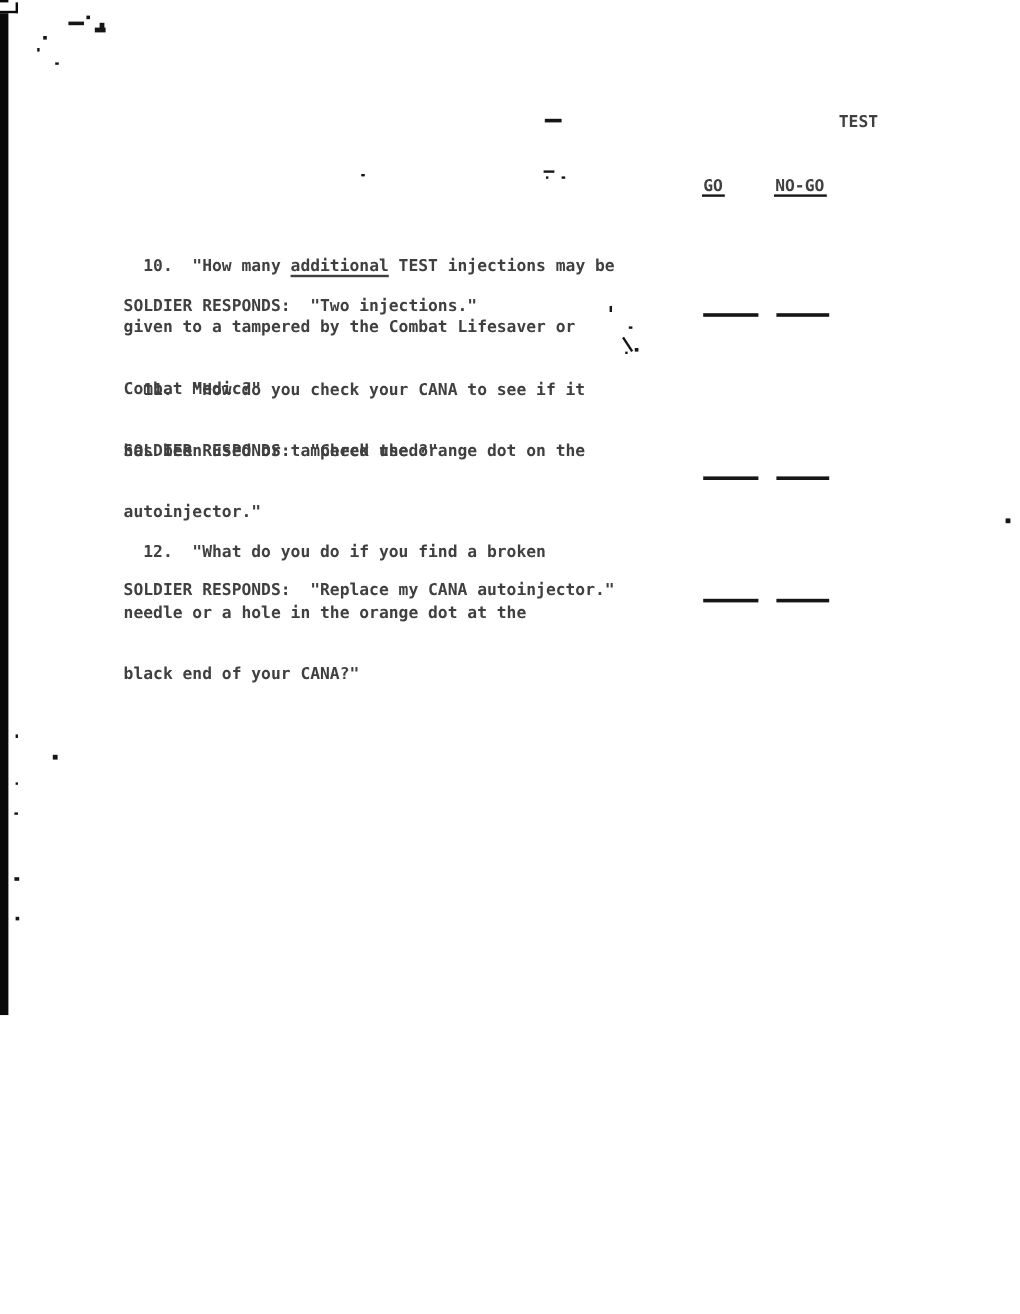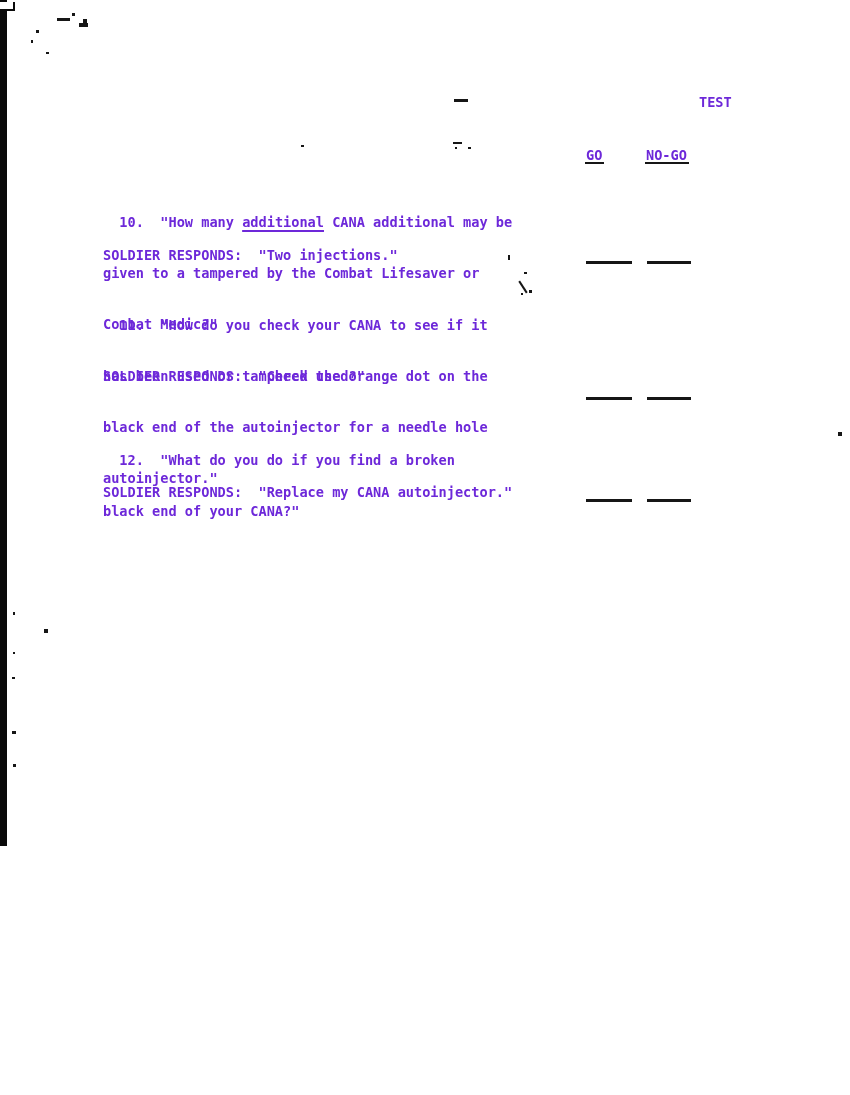--- a/index.html
+++ b/index.html
@@ -7,21 +7,21 @@
   .page {
     position: relative;
     width: 850px;
     height: 846px;
     background: #ffffff;
     overflow: hidden;
     font-family: "DejaVu Sans Mono", "Liberation Mono", monospace;
     font-weight: 700;
     font-size: 13.6px;
     line-height: 17px;
-    color: #6d28d9;
+    color: #404040;
   }
   .txt { position: absolute; white-space: pre; letter-spacing: 0; }
   .txt .line { height: 17px; }
   .u {
     text-decoration: underline;
     text-decoration-thickness: 1.5px;
     text-underline-offset: 2.5px;
   }
   .col-head {
     position: absolute;
@@ -68,21 +68,21 @@
 
   <div class="speck" style="left:453px;top:142px;width:9px;height:2px;"></div>
   <div class="speck" style="left:455px;top:147px;width:2px;height:2px;"></div>
   <div class="speck" style="left:468px;top:147px;width:3px;height:2px;"></div>
   <div class="speck" style="left:301px;top:145px;width:3px;height:2px;"></div>
 
   <div class="col-head" style="left:585px;top:147px;text-align:right;"><span>GO</span></div>
   <div class="col-head" style="left:645px;top:147px;"><span>NO-GO</span></div>
 
   <div class="txt" style="left:103px;top:180px;">
-    <div class="line"><span>  10.  "How many </span><span class="u">additional</span><span> CANA additional may be</span></div>
+    <div class="line"><span>  10.  "How many </span><span class="u">additional</span><span> TEST injections may be</span></div>
     <div class="line">given to a tampered by the Combat Lifesaver or</div>
     <div class="line">Combat Medic?"</div>
   </div>
 
   <div class="txt" style="left:103px;top:247px;">SOLDIER RESPONDS:  "Two injections."</div>
 
   <div class="ansline" style="left:586px;top:261px;width:46px;height:3px;"></div>
   <div class="ansline" style="left:647px;top:261px;width:44px;height:3px;"></div>
 
   <div class="speck" style="left:508px;top:255px;width:2px;height:5px;"></div>
@@ -91,29 +91,29 @@
   <div class="speck" style="left:529px;top:290px;width:3px;height:3px;"></div>
   <div class="speck" style="left:521px;top:293px;width:2px;height:2px;"></div>
 
   <div class="txt" style="left:103px;top:283px;">
     <div class="line">  11.  "How do you check your CANA to see if it</div>
     <div class="line">has been used or tampered used?"</div>
   </div>
 
   <div class="txt" style="left:103px;top:334px;">
     <div class="line">SOLDIER RESPONDS:  "Check the orange dot on the</div>
-    <div class="line">black end of the autoinjector for a needle hole</div>
     <div class="line">autoinjector."</div>
   </div>
 
   <div class="ansline" style="left:586px;top:397px;width:46px;height:3px;"></div>
   <div class="ansline" style="left:647px;top:397px;width:44px;height:3px;"></div>
 
   <div class="txt" style="left:103px;top:418px;">
     <div class="line">  12.  "What do you do if you find a broken</div>
+    <div class="line">needle or a hole in the orange dot at the</div>
     <div class="line">black end of your CANA?"</div>
   </div>
 
   <div class="txt" style="left:103px;top:484px;">SOLDIER RESPONDS:  "Replace my CANA autoinjector."</div>
 
   <div class="ansline" style="left:586px;top:499px;width:46px;height:3px;"></div>
   <div class="ansline" style="left:647px;top:499px;width:44px;height:3px;"></div>
 
   <div class="pagenum" style="left:416px;top:997px;">2</div>
 

